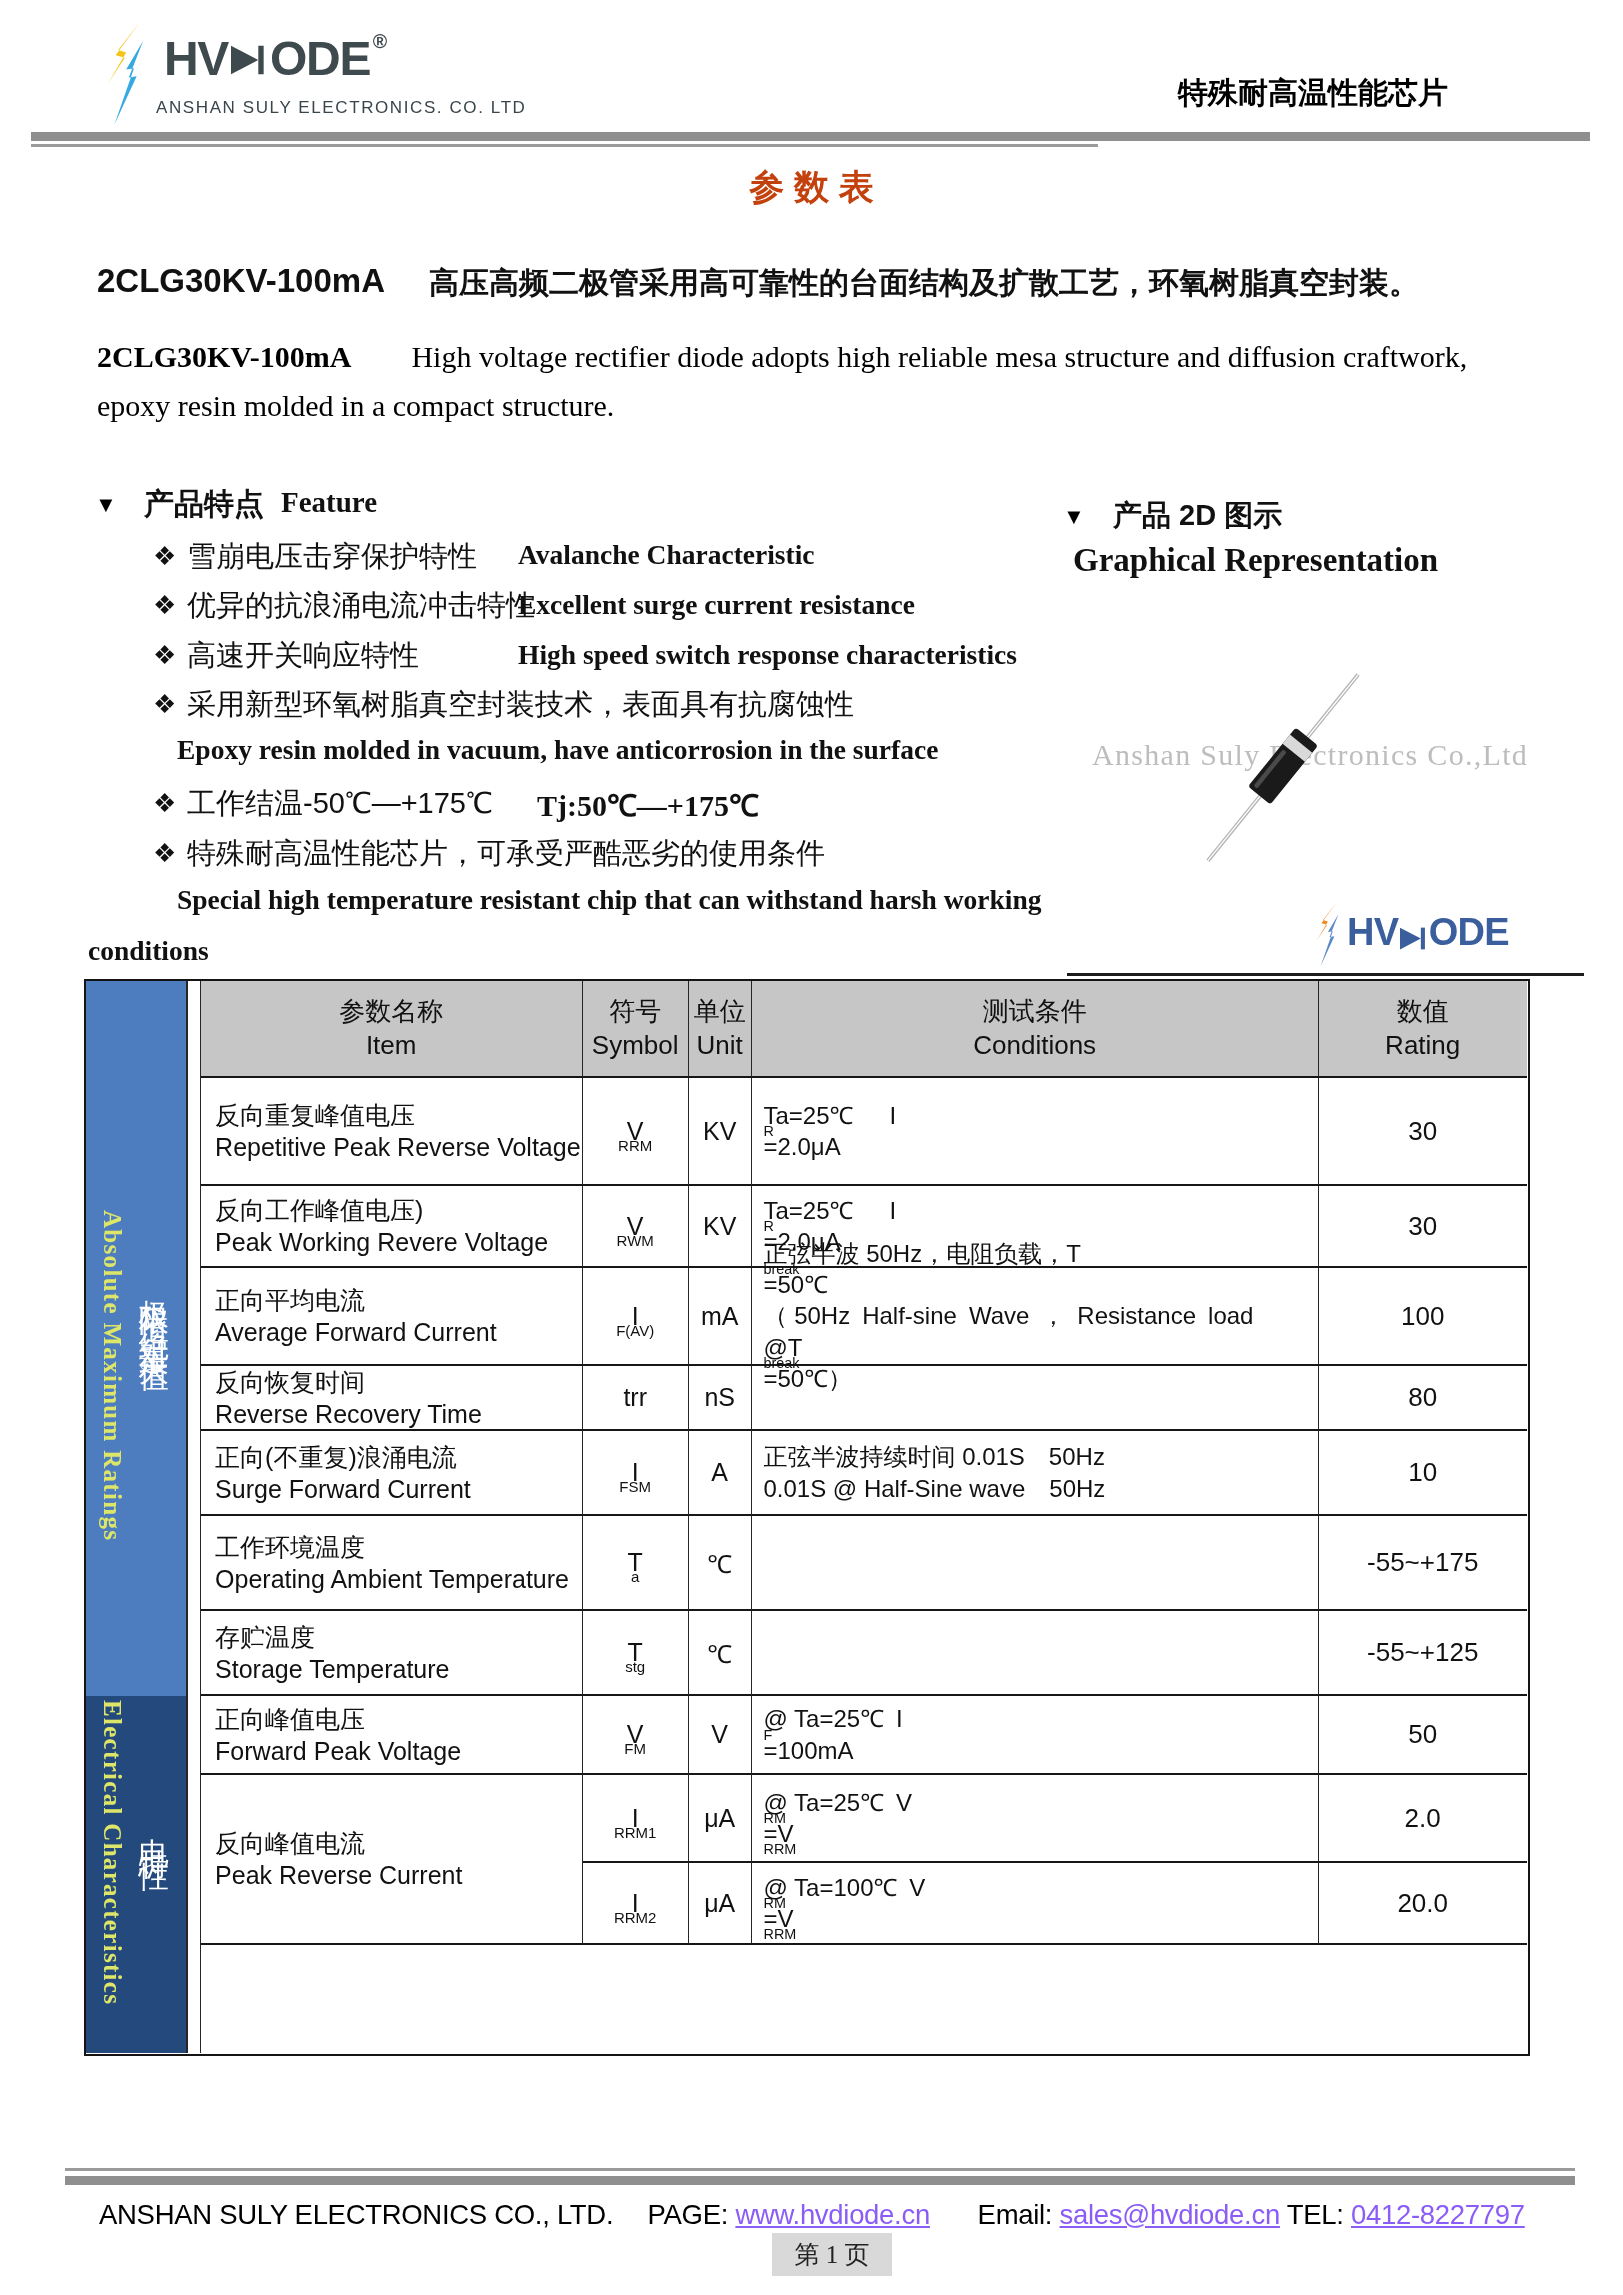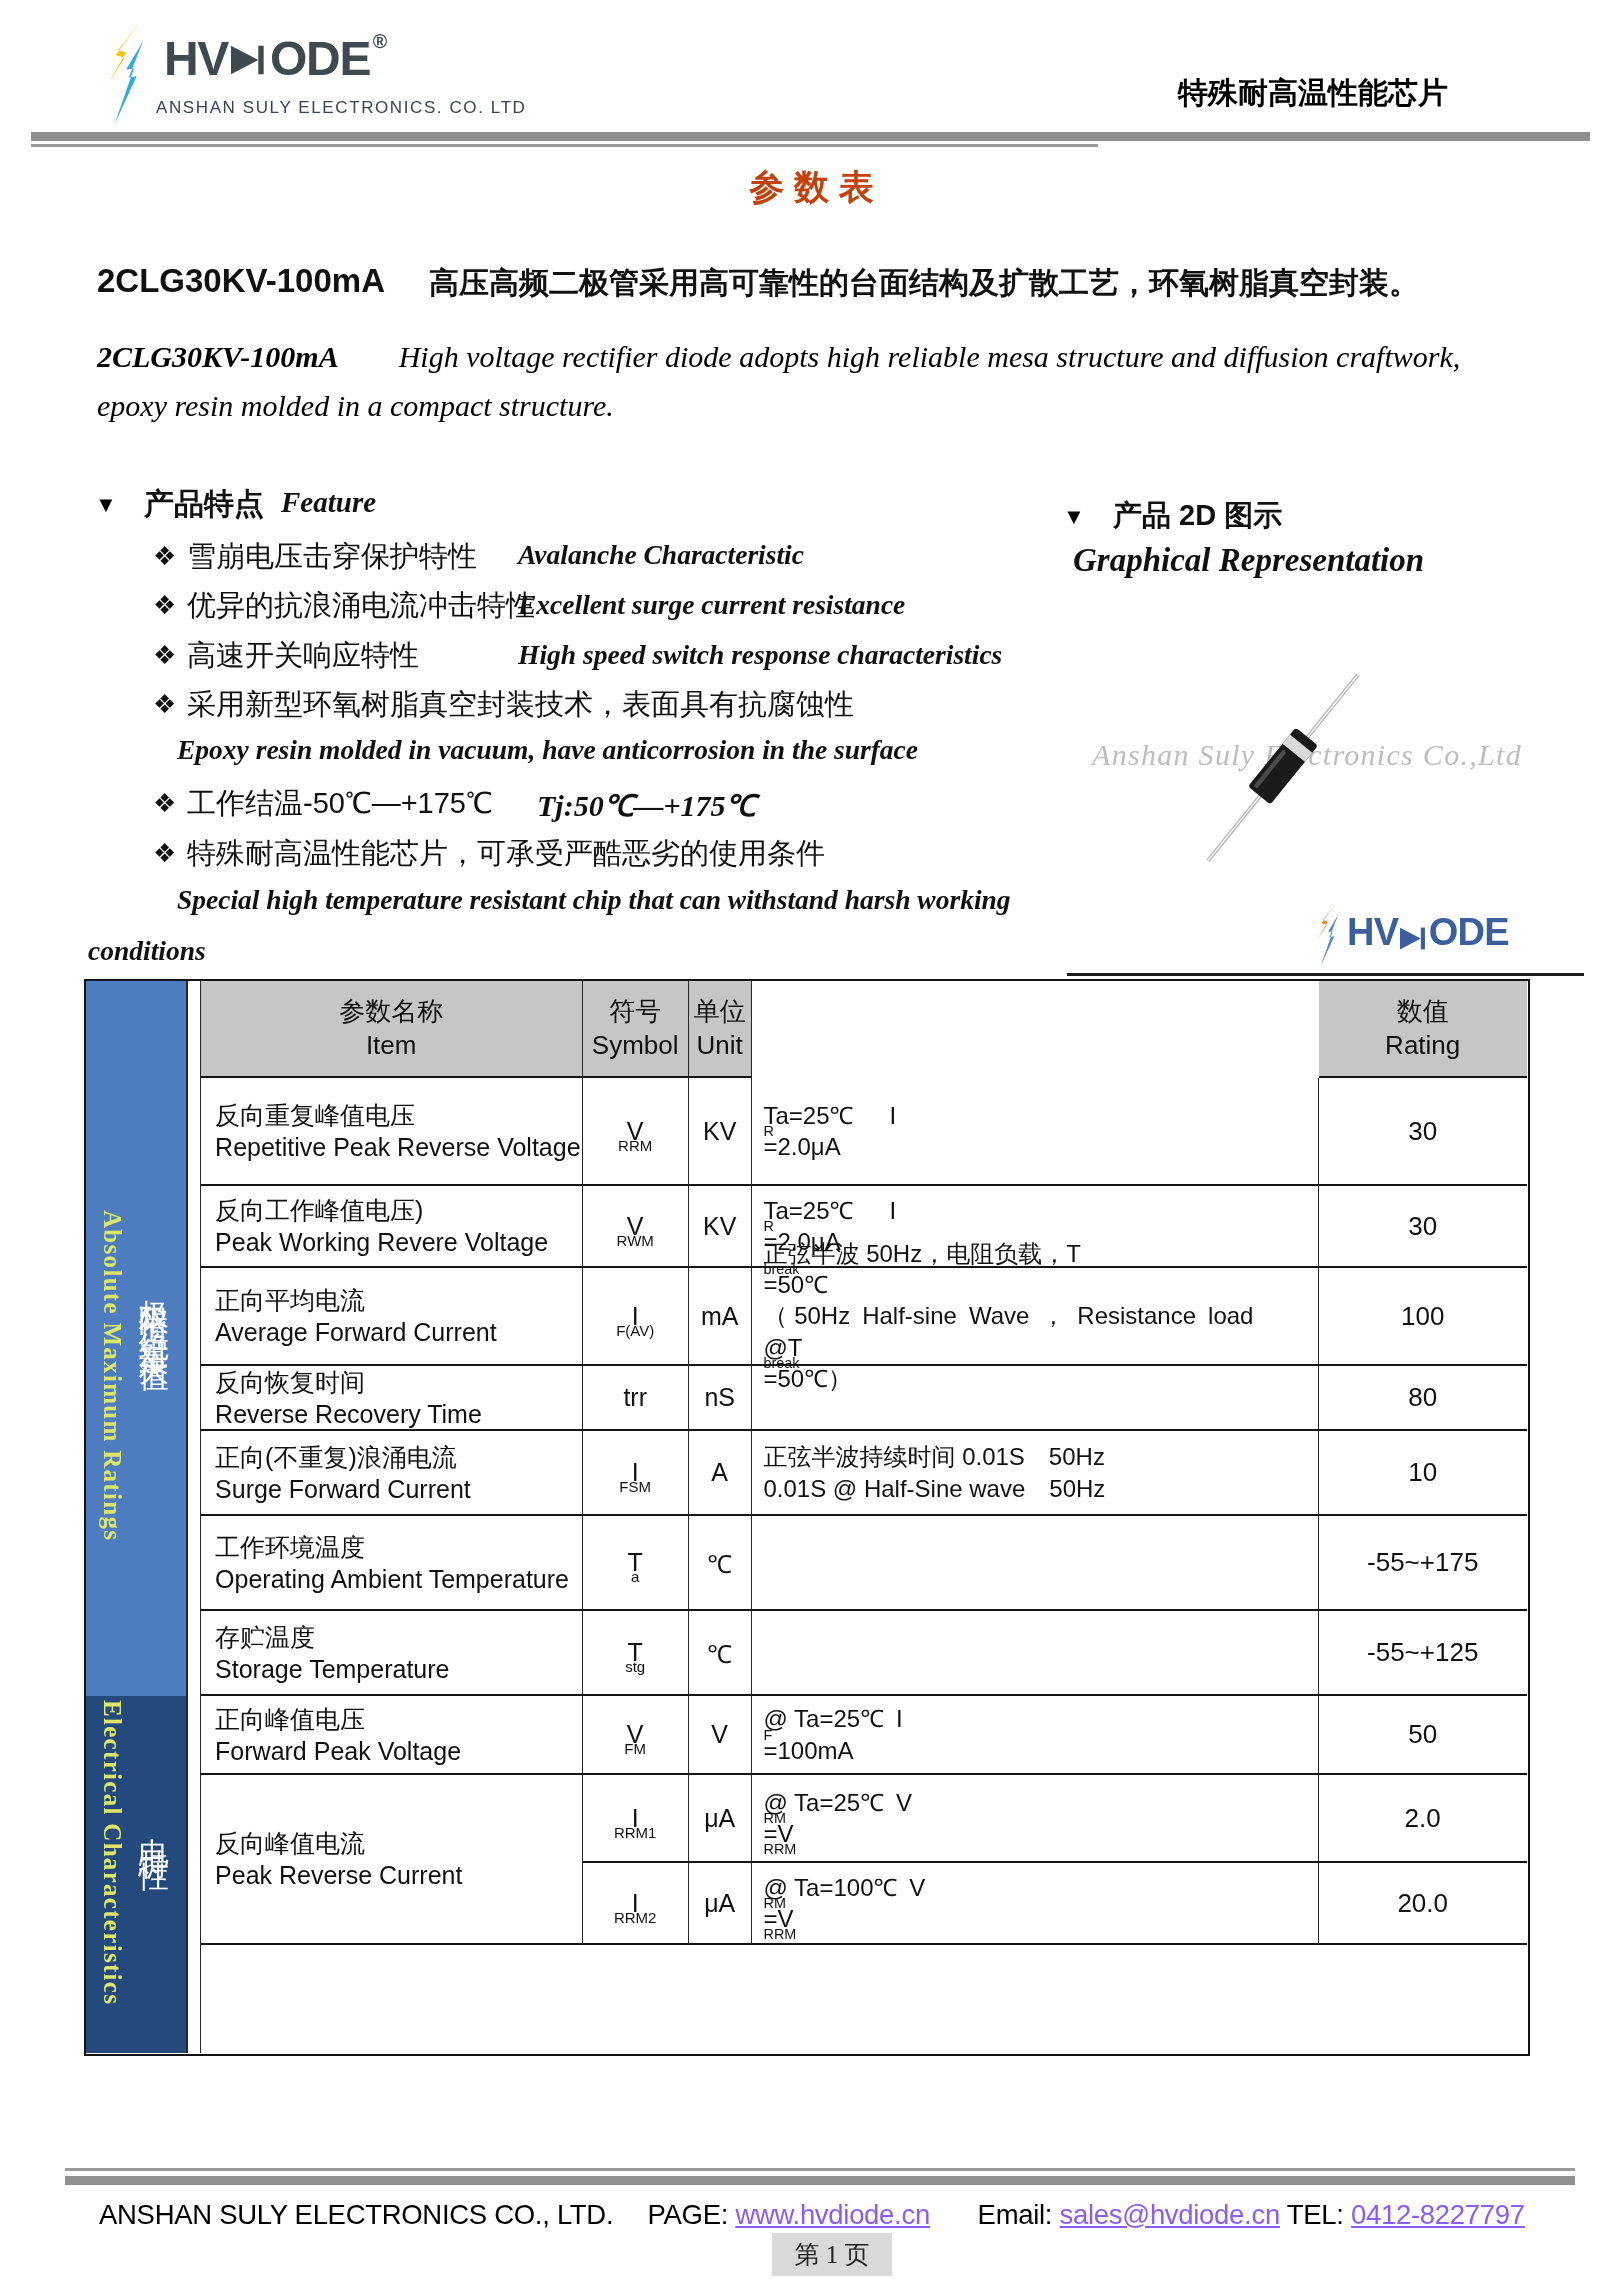--- a/index.html
+++ b/index.html
@@ -1,19 +1,19 @@
 <!DOCTYPE html>
 <html style="font-size:10.5px"><head>
 <meta charset="utf-8">
 <style>
   html,body{margin:0;padding:0;background:#777;}
   .page{position:relative;width:1623px;height:2295px;background:#ffffff;
         font-family:"Liberation Sans",sans-serif;color:#111;overflow:hidden;}
   .abs{position:absolute;}
-  .serif{font-family:"Liberation Serif",serif;font-style:italic;}
+  .serif{font-family:"Liberation Serif",serif;}
   sub{font-size:0.6em;line-height:0;}
 
   
   .brand-row{display:flex;align-items:center;color:#3f4a4f;}
   .brand-txt{font-size:48px;font-weight:900;letter-spacing:-1.3px;}
   .brand-diode{width:38px;height:38px;margin:3.9px 1.3px 0 2.6px;}
   .brand-reg{font-size:19.6px;font-weight:700;position:relative;top:-17px;left:2.6px;}
   .brand-caption{font-size:17px;letter-spacing:1.6px;color:#39444b;font-weight:500;}
   .company-cn{font-size:30px;font-weight:600;color:#000;}
   .rule{background:#8f8f8f;}
@@ -181,20 +181,24 @@
       <span>Item</span>
     </div>
     <div class="t-cell head" style="grid-area:1/4/2/5;">
       <span>符号</span>
       <span>Symbol</span>
     </div>
     <div class="t-cell head" style="grid-area:1/5/2/6;">
       <span>单位</span>
       <span>Unit</span>
     </div>
+    <div class="t-cell head" style="grid-area:1/6/2/7;">
+      <span>测试条件</span>
+      <span>Conditions</span>
+    </div>
     <div class="t-cell item" style="grid-area:2/3/3/4;">
       <span>反向重复峰值电压</span>
       <span>Repetitive Peak Reverse Voltage</span>
     </div>
 
     <div class="t-cell head no-r" style="grid-area:1/7/2/8;">
       <span>数值</span>
       <span>Rating</span>
     </div>
     <div class="t-cell sym" style="grid-area:2/4/3/5;">V<sub>RRM</sub></div>

